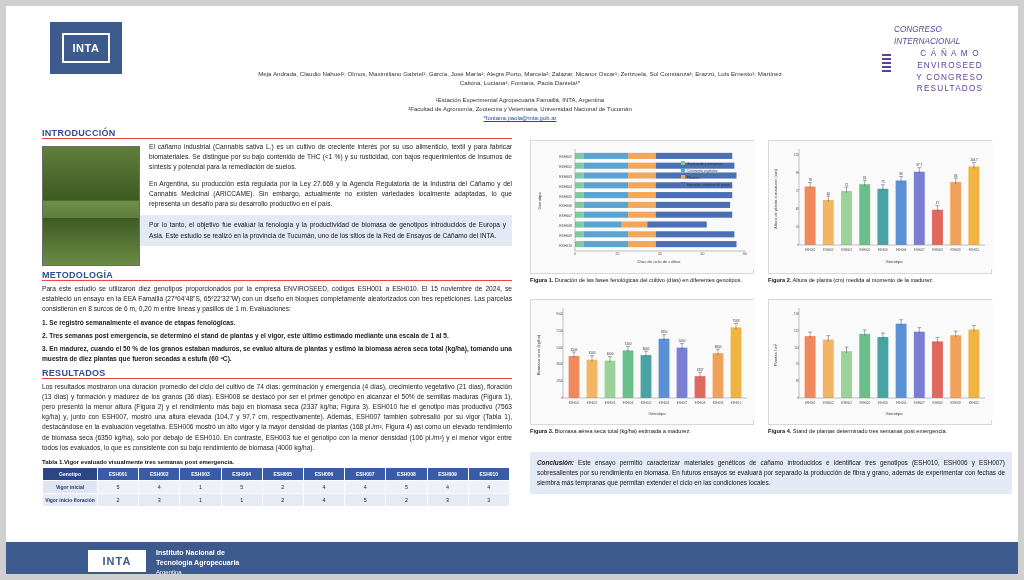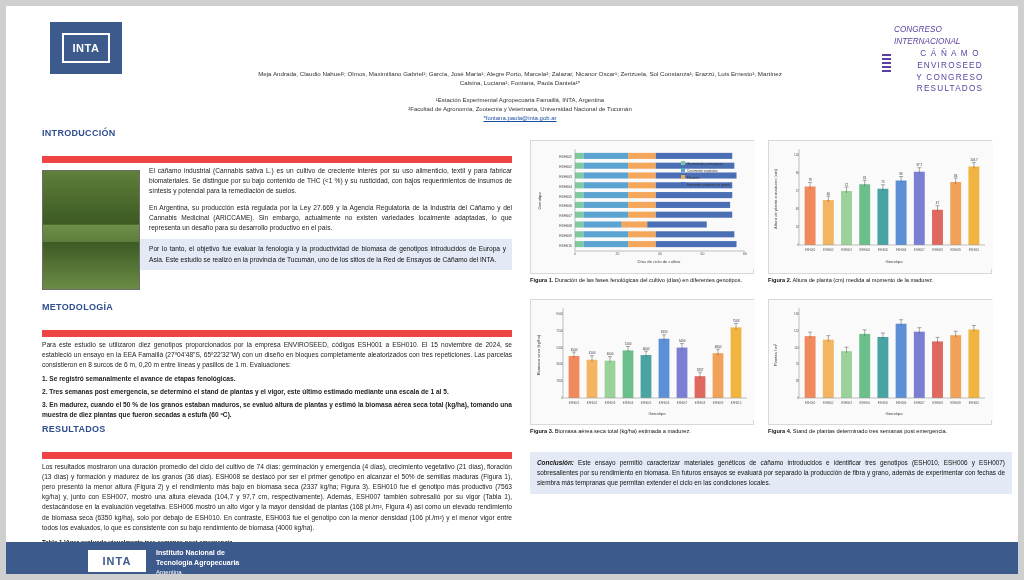--- a/index.html
+++ b/index.html
@@ -19,21 +19,21 @@
   .affil{position:absolute;left:250px;top:96px;width:540px;text-align:center;font-size:6px;color:#333;line-height:1.5;}
   .affil .mail{color:#1a4fa0;text-decoration:underline;}
   .congreso{position:absolute;right:18px;top:24px;width:112px;text-align:left;color:#5a3fa0;
      font-size:8.2px;font-weight:normal;line-height:1.45;font-style:italic;}
   .congreso .l2{font-style:normal;letter-spacing:1.2px;text-align:center;}
   .congreso .bars{position:absolute;left:-12px;top:30px;width:9px;}
   .congreso .bars i{display:block;height:1.5px;background:#5a3fa0;margin-bottom:2.5px;}
   
   .lcol{position:absolute;left:42px;top:128px;width:470px;}
   .sechead{color:#2f4e8f;font-weight:bold;font-size:9px;letter-spacing:.3px;margin:0 0 3px 0;
-     border-bottom:7px solid #ef4444;padding-bottom:18px;}
+     border-bottom:1px solid #ef4444;padding-bottom:0;}
   .photo{width:96px;height:118px;float:left;margin:4px 9px 4px 0;border:1px solid #6d6d6d;
      background:linear-gradient(#5f7f3a,#3c5a22 45%,#6e8f48 46%,#2f4a1c);position:relative;overflow:hidden;}
   .photo:after{content:"";position:absolute;left:0;bottom:0;width:100%;height:40%;
      background:linear-gradient(#3d5a23,#6b8c45);}
   p.body{font-size:6.6px;color:#222;line-height:1.55;margin:0 0 6px 0;text-align:justify;}
   .objbox{background:#e3e9f5;padding:5px 6px;font-size:6.6px;line-height:1.55;color:#111;text-align:justify;}
   .metod p{font-size:6.6px;color:#222;line-height:1.55;margin:0 0 3px 0;text-align:justify;}
   .metod .num{font-weight:bold;}
   
   .tblcap{font-size:6px;font-weight:bold;color:#111;margin:6px 0 2px 0;}
@@ -97,21 +97,21 @@
   <div class="lcol">
 
     <div class="sechead">INTRODUCCIÓN</div>
     <div style="overflow:hidden;">
       <div class="photo"></div>
       <p class="body">El cáñamo industrial (Cannabis sativa L.) es un cultivo de creciente interés por su uso alimenticio, textil y para fabricar biomateriales. Se distingue por su bajo contenido de THC (&lt;1 %) y su rusticidad, con bajos requerimientos de insumos de síntesis y potencial para la remediación de suelos.</p>
       <p class="body">En Argentina, su producción está regulada por la Ley 27.669 y la Agencia Regulatoria de la Industria del Cáñamo y del Cannabis Medicinal (ARICCAME). Sin embargo, actualmente no existen variedades localmente adaptadas, lo que representa un desafío para su desarrollo productivo en el país.</p>
       <div class="objbox">Por lo tanto, el objetivo fue evaluar la fenología y la productividad de biomasa de genotipos introducidos de Europa y Asia. Este estudio se realizó en la provincia de Tucumán, uno de los sitios de la Red de Ensayos de Cáñamo del INTA.</div>
     </div>
 
-    <div class="sechead" style="margin-top:8px">METODOLOGÍA</div>
+    <div class="sechead" style="">METODOLOGÍA</div>
     <div class="metod">
       <p>Para este estudio se utilizaron diez genotipos proporcionados por la empresa ENVIROSEED, códigos ESH001 a ESH010. El 15 noviembre de 2024, se estableció un ensayo en la EEA Famaillá (27º04'48"S, 65º22'32"W) con un diseño en bloques completamente aleatorizados con tres repeticiones. Las parcelas consistieron en 8 surcos de 6 m, 0,20 m entre líneas y pasillos de 1 m. Evaluaciones:</p>
       <p class="num">1. Se registró semanalmente el avance de etapas fenológicas.</p>
       <p class="num">2. Tres semanas post emergencia, se determinó el stand de plantas y el vigor, este último estimado mediante una escala de 1 al 5.</p>
       <p class="num">3. En madurez, cuando el 50 % de los granos estaban maduros, se evaluó altura de plantas y estimó la biomasa aérea seca total (kg/ha), tomando una muestra de diez plantas que fueron secadas a estufa (60 ºC).</p>
     </div>
 
     <div class="sechead" style="margin-top:0">RESULTADOS</div>
     <p class="body">Los resultados mostraron una duración promedio del ciclo del cultivo de 74 días: germinación y emergencia (4 días), crecimiento vegetativo (21 días), floración (13 días) y formación y madurez de los granos (36 días). ESH008 se destacó por ser el primer genotipo en alcanzar el 50% de semillas maduras (Figura 1), pero presentó la menor altura (Figura 2) y el rendimiento más bajo en biomasa seca (2337 kg/ha; Figura 3). ESH010 fue el genotipo más productivo (7563 kg/ha) y, junto con ESH007, mostró una altura elevada (104,7 y 97,7 cm, respectivamente). Además, ESH007 también sobresalió por su vigor (Tabla 1), destacándose en la evaluación vegetativa. ESH006 mostró un alto vigor y la mayor densidad de plantas (168 pl./m², Figura 4) así como un elevado rendimiento de biomasa seca (6350 kg/ha), solo por debajo de ESH010. En contraste, ESH003 fue el genotipo con la menor densidad (106 pl./m²) y el menor vigor entre todos los evaluados, lo que es consistente con su bajo rendimiento de biomasa (4000 kg/ha).</p>
 

